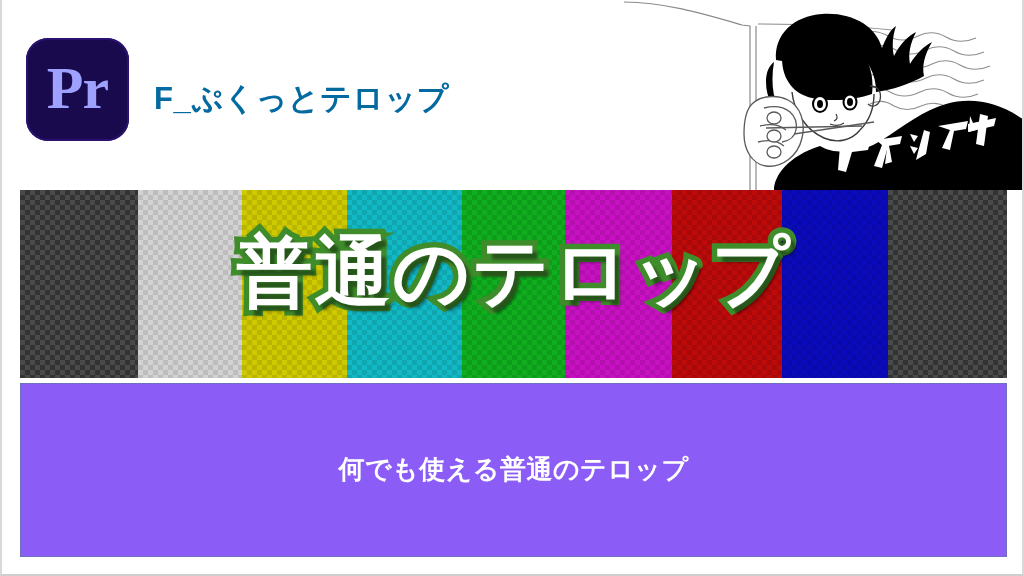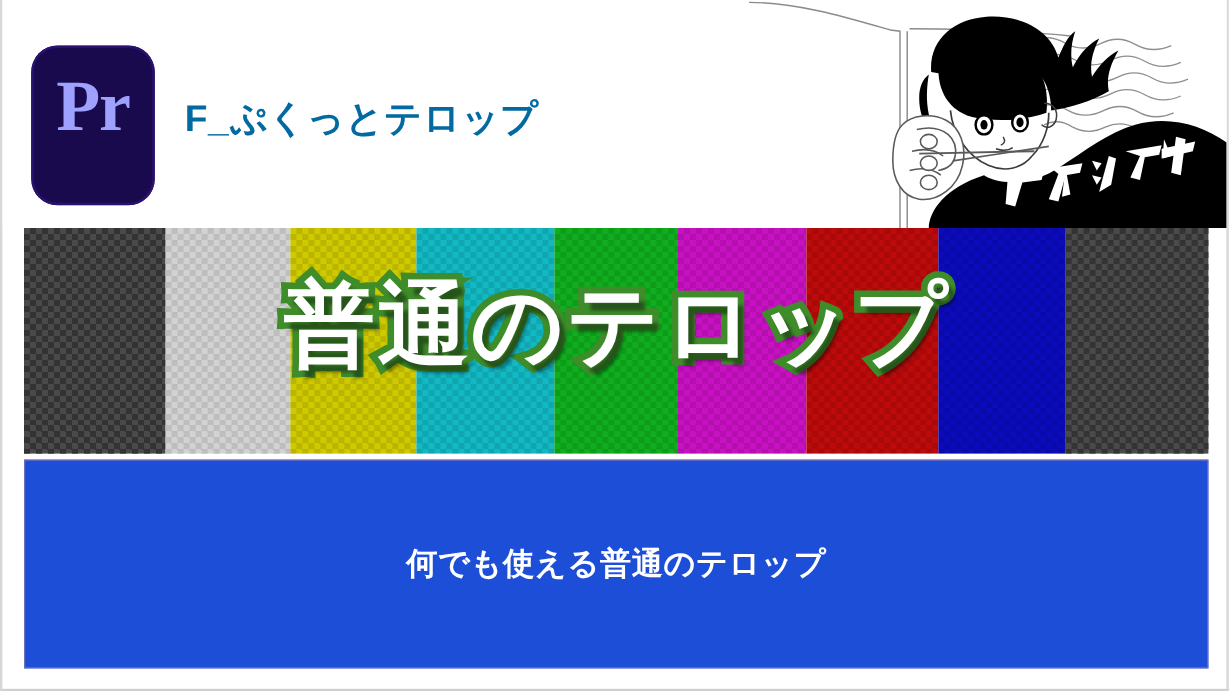--- a/index.html
+++ b/index.html
@@ -32,21 +32,21 @@
     left: 0; top: 0;
     width: 1024px; height: 188px;
     background: #ffffff;
   }
 
   #pr-logo {
     position: absolute;
     left: 24px;
     top: 38px;
     width: 103px;
-    height: 133px;
+    height: 103px;
     border-radius: 22px;
     background: #190A4D;
     box-shadow: inset 0 0 0 2px #2a1170;
   }
   #pr-logo-text {
     position: absolute;
     left: 0; top: 0;
     width: 103px; height: 103px;
     line-height: 100px;
     text-align: center;
@@ -264,17 +264,17 @@
       <div class="bar bar-tint" style="background: rgb(18, 185, 196); width: 115px;"></div>
       <div class="bar bar-tint" style="background: rgb(16, 174, 30); width: 103px;"></div>
       <div class="bar bar-tint" style="background: rgb(201, 17, 196); width: 107px;"></div>
       <div class="bar bar-tint" style="background: rgb(189, 10, 10); width: 110px;"></div>
       <div class="bar bar-tint" style="background: rgb(11, 11, 189); width: 106px;"></div>
       <div class="bar bar-checker-dark" style="width: 119px;"></div>
     </div>
 
   <div id="telop-title" style="color: rgb(255, 255, 255); -webkit-text-stroke: 11px rgb(63, 140, 43);">普通のテロップ</div>
 
-  <div id="navy-panel" style="background: #1d4ed8; border-color: rgb(111, 111, 191);">
+  <div id="navy-panel" style="background: #8b5cf6; border-color: rgb(111, 111, 191);">
     <div id="navy-caption" style="color: rgb(255, 255, 255);">何でも使える普通のテロップ</div>
   </div>
 
 </div>
 
 </body></html>

